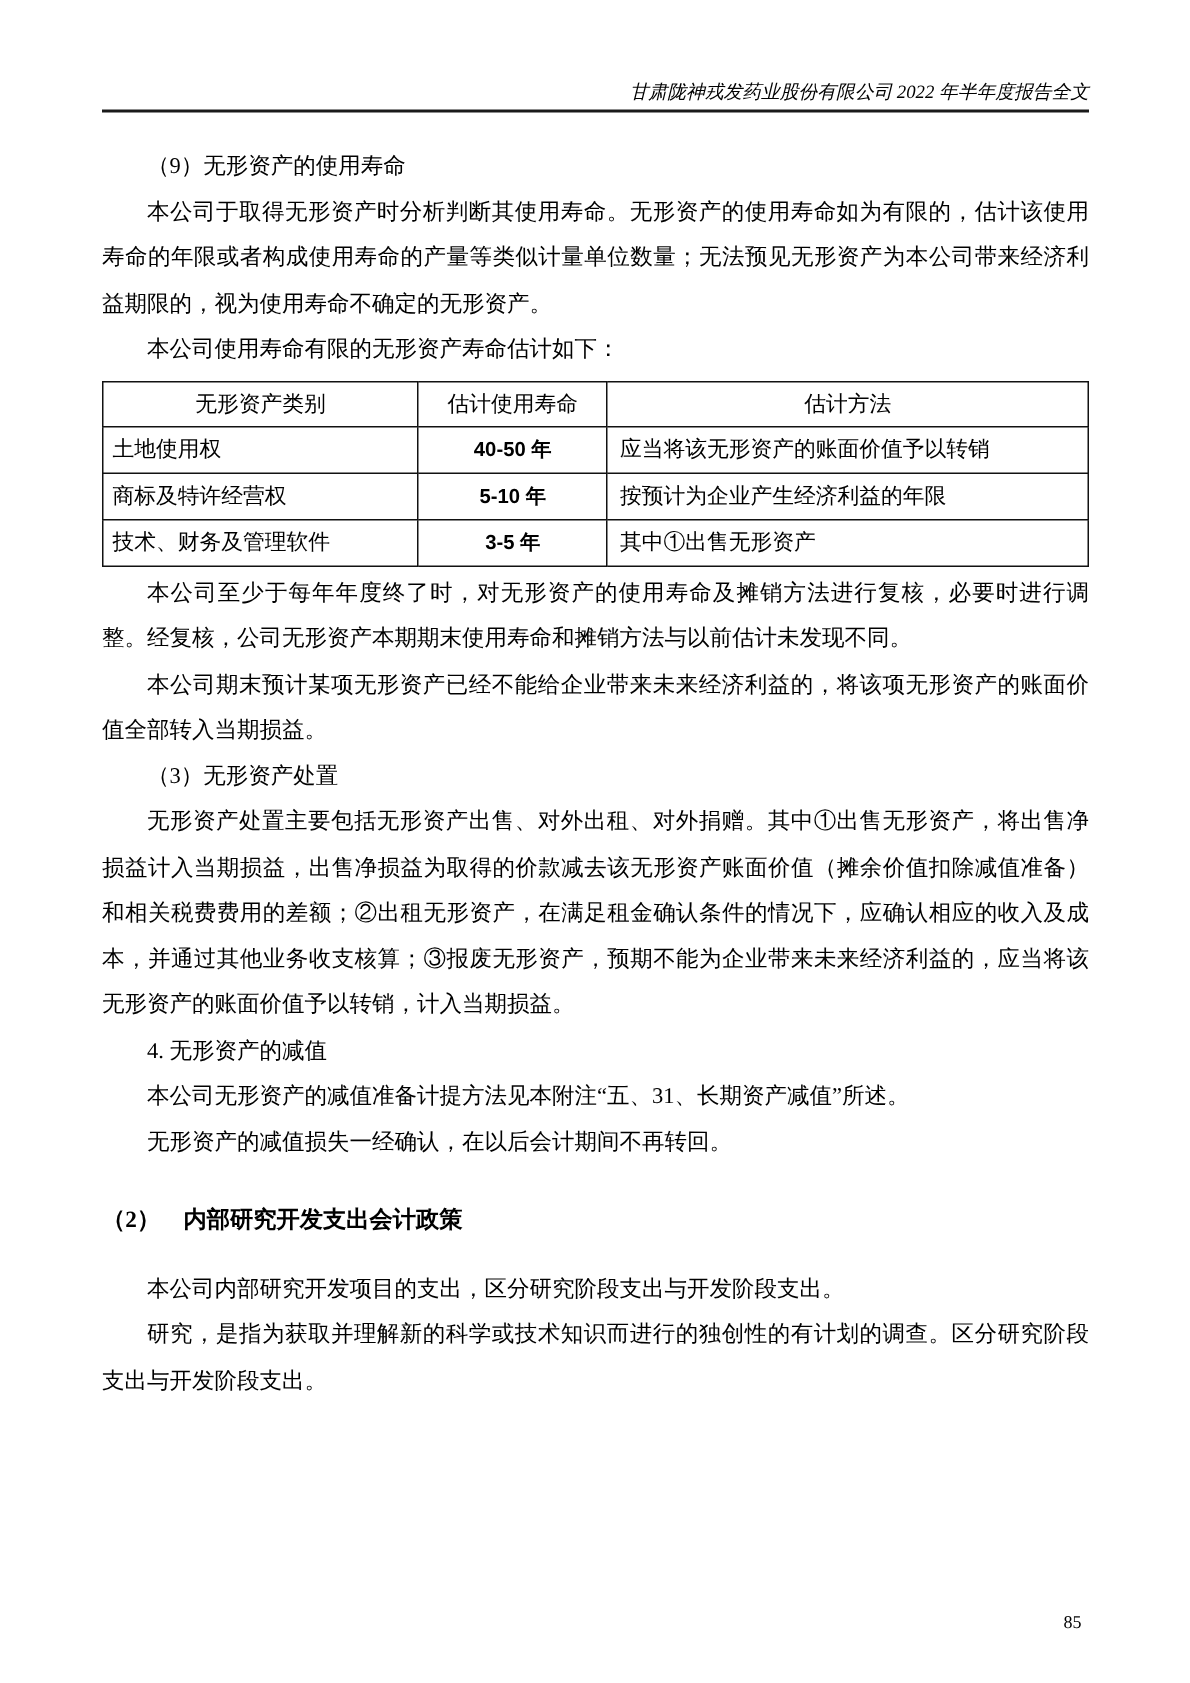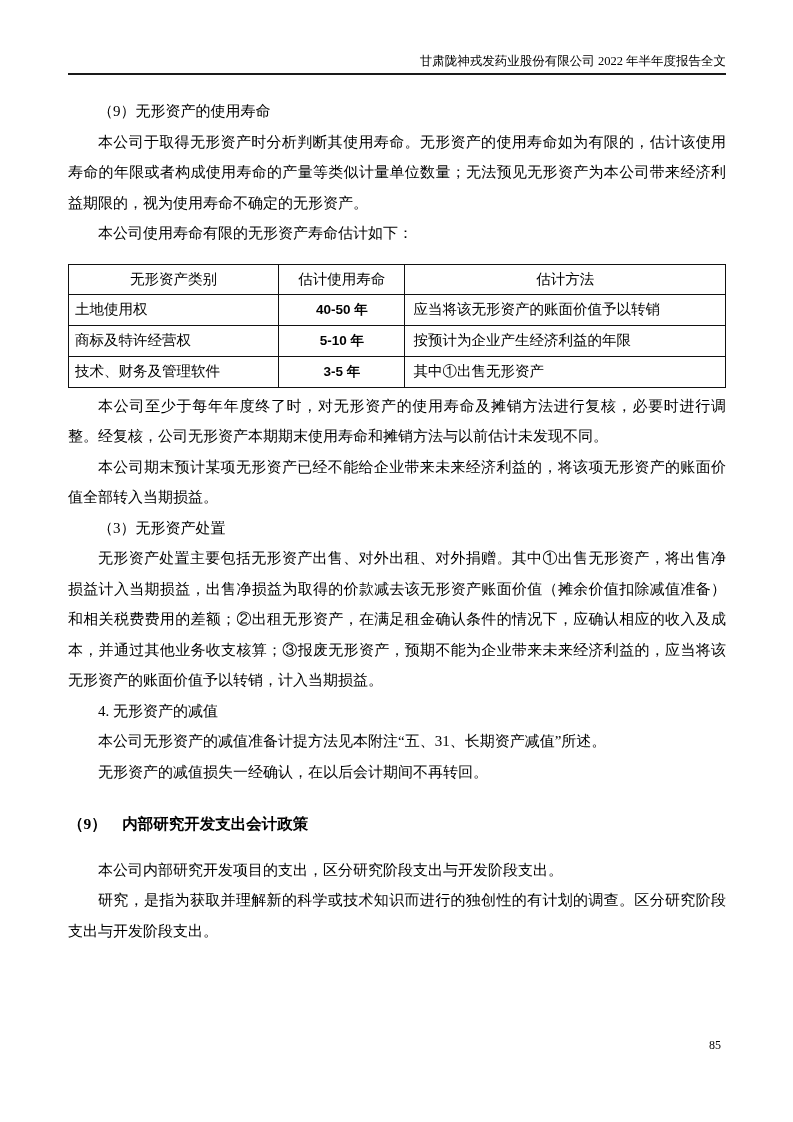--- a/index.html
+++ b/index.html
@@ -9,20 +9,21 @@
     height: 1122px;
     background: #ffffff;
     color: #000000;
     font-family: "Liberation Serif", "DejaVu Serif", serif;
     overflow: hidden;
     box-sizing: border-box;
   }
   .header {
     margin: 0 67px 0 68px;
     padding-top: 53px;
+    font-style: italic;
   }
   .header-title {
     text-align: right;
     font-size: 12.5px;
     line-height: 16px;
     padding-bottom: 4px;
     border-bottom: 2px solid #1a1a1a;
   }
   .content {
     margin: 0 67px 0 68px;
@@ -32,21 +33,21 @@
     margin: 0;
     font-size: 15px;
     line-height: 30.5px;
     text-indent: 2em;
   }
   .para { text-align: justify; }
   .tbl {
     width: 100%;
     border-collapse: collapse;
     table-layout: fixed;
-    margin-top: 15px;
+    margin-top: 5px;
     margin-bottom: 3px;
     padding-left: 12px;
   }
   .tbl th, .tbl td {
     border: 1.5px solid #111111;
     font-weight: normal;
     font-size: 14.5px;
     padding: 0 6px;
     box-sizing: border-box;
     vertical-align: middle;
@@ -66,21 +67,21 @@
   td.met { text-align: left; padding-left: 8px; }
   .bold-heading {
     margin: 22px 0 15px 0;
     font-size: 15.5px;
     font-weight: bold;
     line-height: 30.5px;
     text-indent: 0;
   }
   .page-number {
     position: absolute;
-    top: 1038px;
+    top: 1074px;
     right: 72px;
     font-size: 12px;
   }
 </style>
 </head>
 <body>
 
 <div class="page">
 
   <div class="header">
@@ -128,21 +129,21 @@
     <p class="para">本公司至少于每年年度终了时，对无形资产的使用寿命及摊销方法进行复核，必要时进行调整。经复核，公司无形资产本期期末使用寿命和摊销方法与以前估计未发现不同。</p>
     <p class="para">本公司期末预计某项无形资产已经不能给企业带来未来经济利益的，将该项无形资产的账面价值全部转入当期损益。</p>
 
     <p class="sec-title">（3）无形资产处置</p>
     <p class="para">无形资产处置主要包括无形资产出售、对外出租、对外捐赠。其中①出售无形资产，将出售净损益计入当期损益，出售净损益为取得的价款减去该无形资产账面价值（摊余价值扣除减值准备）和相关税费费用的差额；②出租无形资产，在满足租金确认条件的情况下，应确认相应的收入及成本，并通过其他业务收支核算；③报废无形资产，预期不能为企业带来未来经济利益的，应当将该无形资产的账面价值予以转销，计入当期损益。</p>
 
     <p class="sec-title">4. 无形资产的减值</p>
     <p class="para">本公司无形资产的减值准备计提方法见本附注“五、31、长期资产减值”所述。</p>
     <p class="para">无形资产的减值损失一经确认，在以后会计期间不再转回。</p>
 
-    <p class="bold-heading">（9）　内部研究开发支出会计政策</p>
+    <p class="bold-heading">（2）　内部研究开发支出会计政策</p>
     <p class="para">本公司内部研究开发项目的支出，区分研究阶段支出与开发阶段支出。</p>
     <p class="para">研究，是指为获取并理解新的科学或技术知识而进行的独创性的有计划的调查。区分研究阶段支出与开发阶段支出。</p>
 
   </div>
 
   <div class="page-number">85</div>
 
 </div>
 
 </body></html>

